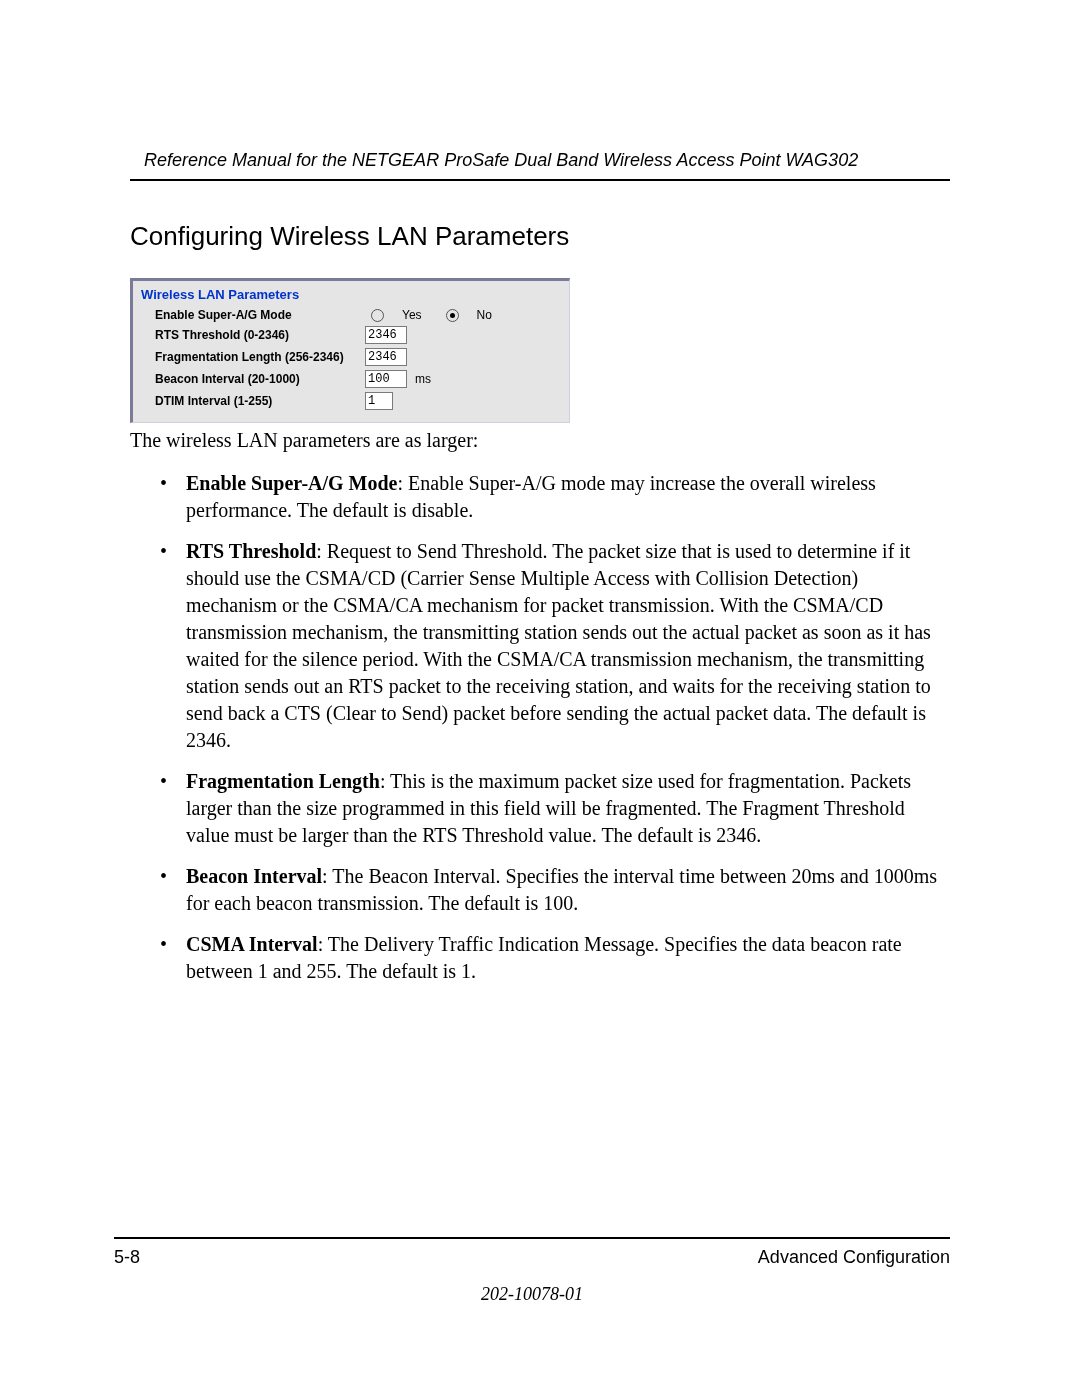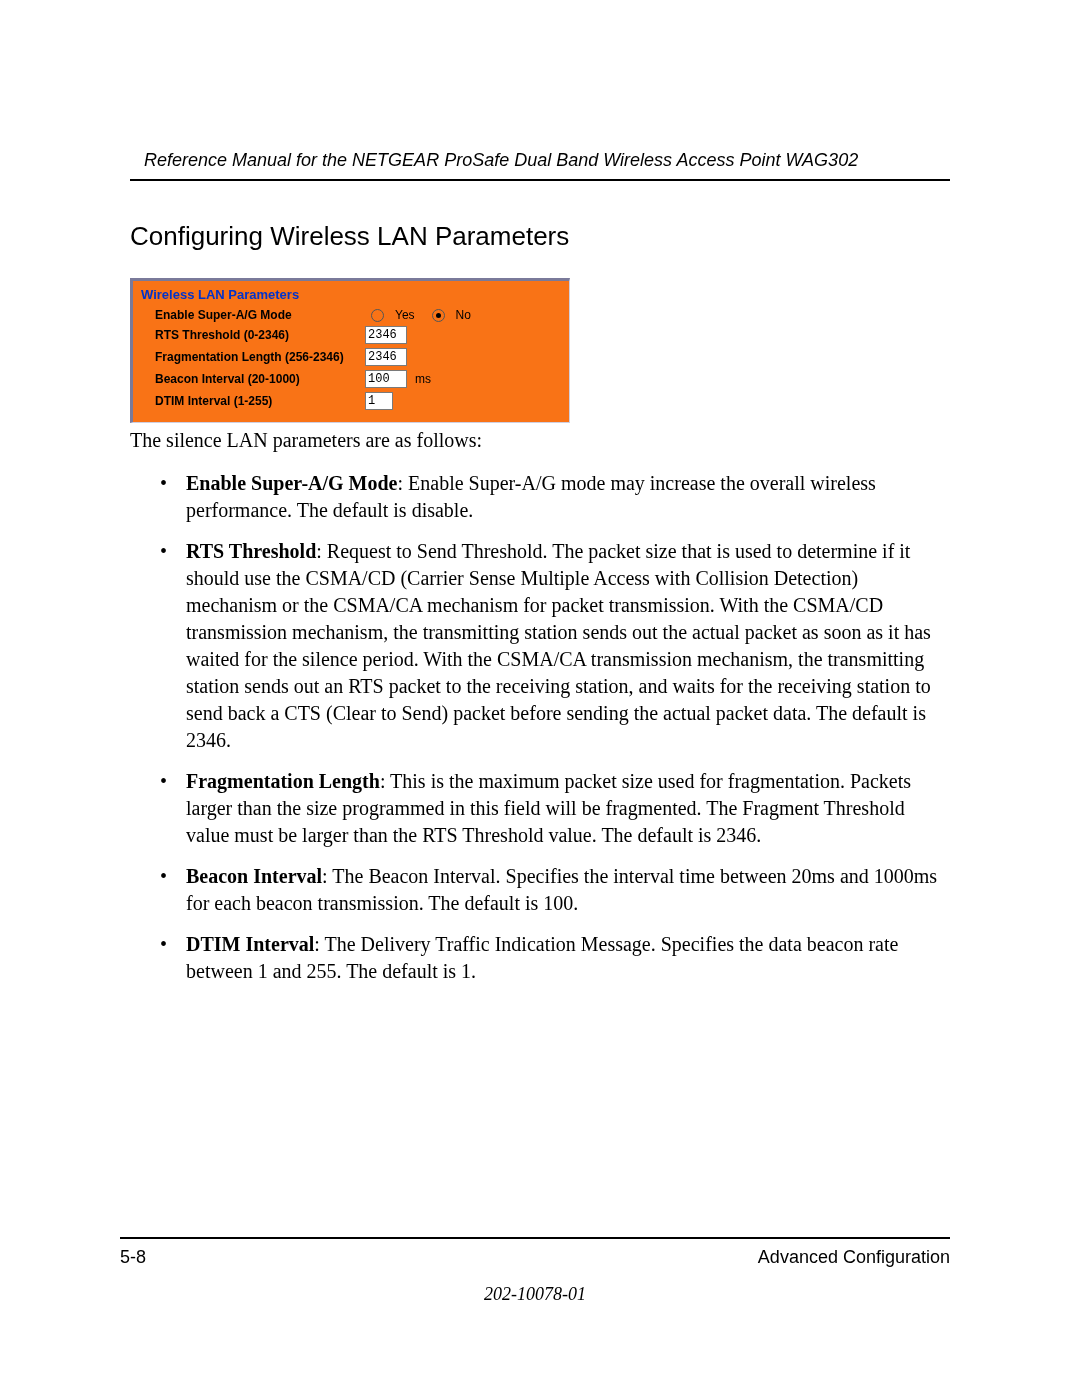--- a/index.html
+++ b/index.html
@@ -38,21 +38,21 @@
     margin: 0 0 24px 0;
   }
 
   
   .panel {
     width: 440px;
     border-top: 3px solid #7a7a9a;
     border-left: 3px solid #7a7a9a;
     border-right: 1px solid #cfcfe0;
     border-bottom: 1px solid #cfcfe0;
-    background: #f97316;
+    background: #e5e5e5;
     font-family: Arial, Helvetica, sans-serif;
     font-size: 12px;
     padding: 6px 10px 8px 8px;
     box-sizing: border-box;
     margin-bottom: 6px;
   }
   .panel-title {
     color: #0033cc;
     font-weight: bold;
     font-size: 13px;
@@ -75,21 +75,21 @@
     font-family: "Courier New", monospace;
     font-size: 12px;
     padding: 0 2px;
     border: 1px solid #7a7a7a;
     box-sizing: border-box;
   }
   .radio-group {
     display: flex;
     align-items: center;
     font-size: 12px;
-    gap: 11px;
+    gap: 18px;
   }
   .radio-dot {
     width: 11px;
     height: 11px;
     border: 1px solid #555;
     border-radius: 50%;
     display: inline-flex;
     align-items: center;
     justify-content: center;
     margin-left: 6px;
@@ -137,21 +137,21 @@
     left: 0;
     top: 0;
     font-size: 20px;
   }
   ul.params b {
     font-weight: bold;
   }
 
   .footer {
     position: absolute;
-    left: 120px;
+    left: 114px;
     right: 130px;
     bottom: 92px;
   }
   .footer-rule {
     border-top: 2px solid #000;
     padding-top: 8px;
     display: flex;
     justify-content: space-between;
     font-family: Arial, Helvetica, sans-serif;
     font-size: 18px;
@@ -203,37 +203,37 @@
       <span class="unit">ms</span>
     </div>
 
     <div class="panel-row">
       <div class="panel-label">DTIM Interval (1-255)</div>
       <input class="panel-input" style="width: 28px;" value="1">
     </div>
   </div>
 
 
-  <p class="list-intro">The silence LAN parameters are as follows:</p>
+  <p class="list-intro">The wireless LAN parameters are as larger:</p>
 
   <ul class="params">
     <li>
       <b>Enable Super-A/G Mode</b><span>: Enable Super-A/G mode may increase the overall wireless performance. The default is disable.</span>
     </li>
     <li>
       <b>RTS Threshold</b><span>: Request to Send Threshold. The packet size that is used to determine if it should use the CSMA/CD (Carrier Sense Multiple Access with Collision Detection) mechanism or the CSMA/CA mechanism for packet transmission. With the CSMA/CD transmission mechanism, the transmitting station sends out the actual packet as soon as it has waited for the silence period. With the CSMA/CA transmission mechanism, the transmitting station sends out an RTS packet to the receiving station, and waits for the receiving station to send back a CTS (Clear to Send) packet before sending the actual packet data. The default is 2346.</span>
     </li>
     <li>
       <b>Fragmentation Length</b><span>: This is the maximum packet size used for fragmentation. Packets larger than the size programmed in this field will be fragmented. The Fragment Threshold value must be larger than the RTS Threshold value. The default is 2346.</span>
     </li>
     <li>
       <b>Beacon Interval</b><span>: The Beacon Interval. Specifies the interval time between 20ms and 1000ms for each beacon transmission. The default is 100.</span>
     </li>
     <li>
-      <b>DTIM Interval</b><span>: The Delivery Traffic Indication Message. Specifies the data beacon rate between 1 and 255. The default is 1.</span>
+      <b>CSMA Interval</b><span>: The Delivery Traffic Indication Message. Specifies the data beacon rate between 1 and 255. The default is 1.</span>
     </li>
   </ul>
 
   <div class="footer">
     <div class="footer-rule">
       <span>5-8</span>
       <span>Advanced Configuration</span>
     </div>
     <div class="docnum">202-10078-01</div>
   </div>

